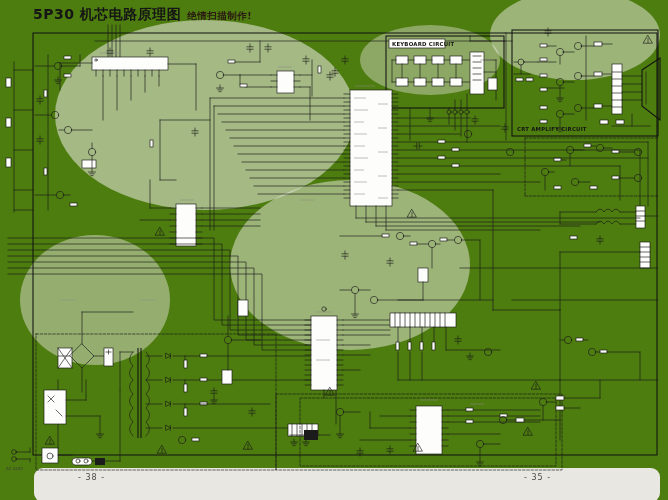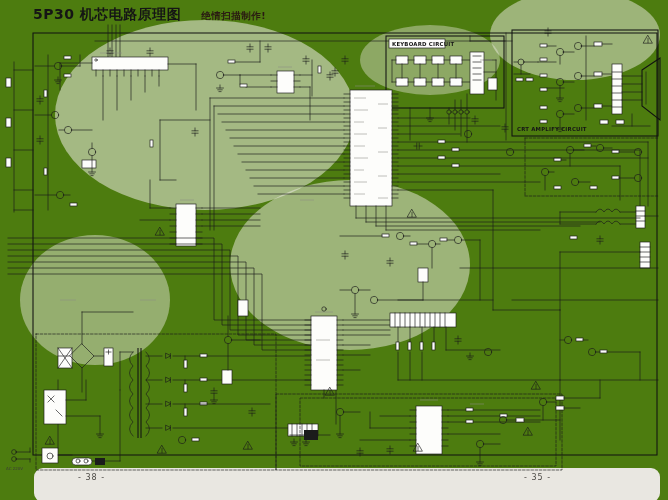--- a/index.html
+++ b/index.html
@@ -1,20 +1,20 @@
 <!DOCTYPE html>
 <html><head>
 <meta charset="utf-8">
 <style>
   html,body{margin:0;padding:0;background:#ffffff;}
   #stage{position:relative;width:668px;height:500px;background:#4d7c0f;overflow:hidden;
          font-family:"DejaVu Sans","Liberation Sans",sans-serif;}
   #titlebar{position:absolute;left:33px;top:6px;display:flex;align-items:baseline;color:#151515;white-space:nowrap;}
   #titlebar .main{font-size:14px;font-weight:bold;letter-spacing:.5px;}
-  #titlebar .sub{font-size:9.5px;font-weight:bold;margin-left:20px;letter-spacing:.5px;color:#2a1a12;}
+  #titlebar .sub{font-size:9.5px;font-weight:bold;margin-left:6px;letter-spacing:.5px;color:#2a1a12;}
   svg{position:absolute;left:0;top:0;}
   .s{stroke:#1b1b1b;stroke-width:.65;fill:none;stroke-linecap:square;}
   .s2{stroke:#111;stroke-width:1.05;fill:none;}
   .d{stroke-dasharray:2.4 1.8;}
   .r{stroke:#1b1b1b;stroke-width:.65;fill:#fdfdfb;}
   .f{fill:#1b1b1b;stroke:none;}
   .g{stroke:#8d8b84;stroke-width:.55;fill:none;}
   .wm{fill:#edebe4;}
   text{fill:#161616;}
   .lbl{font-size:5.4px;font-weight:bold;letter-spacing:.2px;font-family:"DejaVu Sans",sans-serif;}

